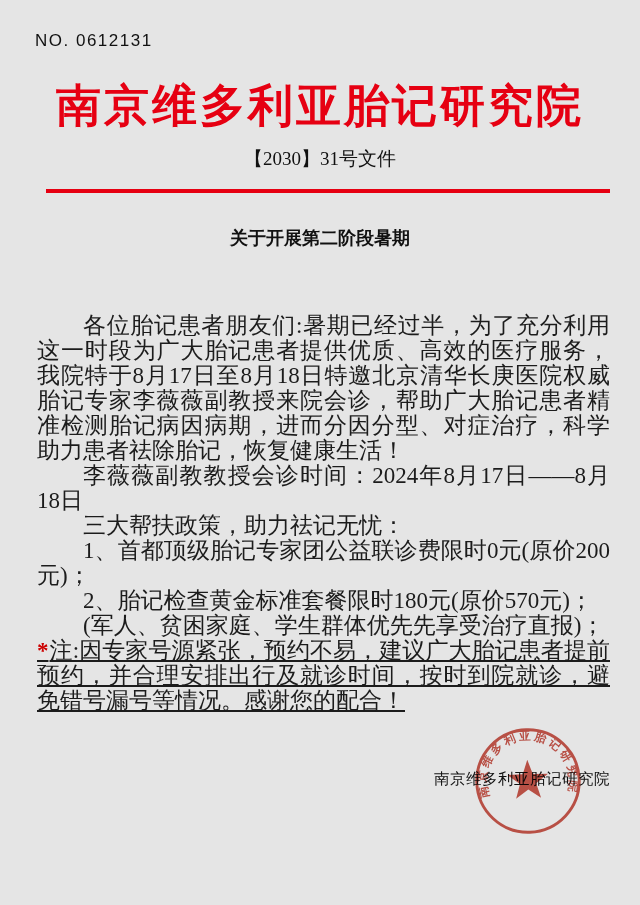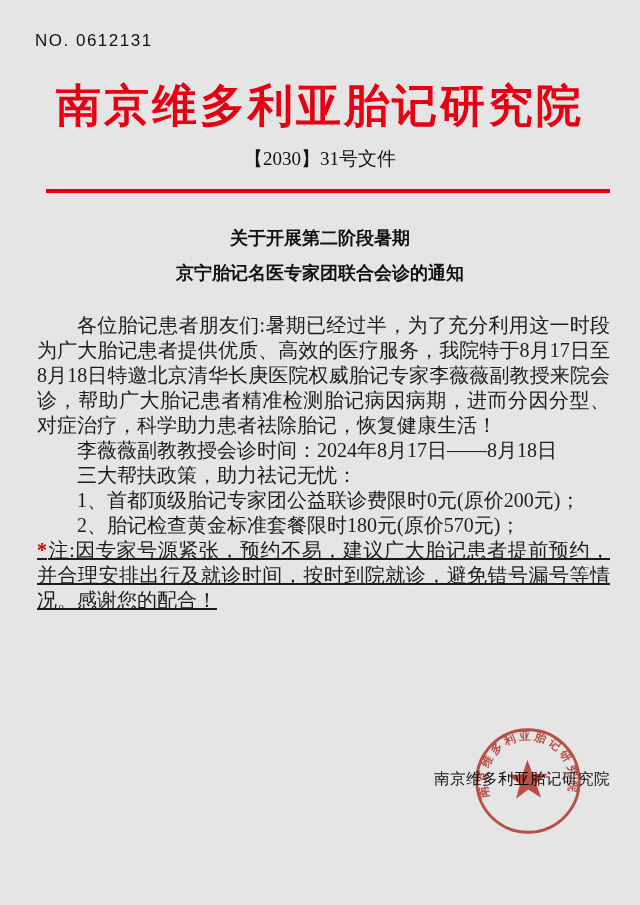--- a/index.html
+++ b/index.html
@@ -37,21 +37,21 @@
     position:absolute;top:189px;left:46px;width:564px;height:3.5px;
     background:var(--accent-red);
   }
   .notice-title{
     position:absolute;top:221px;left:0;width:640px;
     text-align:center;font-size:18px;font-weight:bold;
     line-height:35px;color:#111;
   }
   .body-text{
     position:absolute;top:313px;left:37px;width:573px;
-    font-size:20px;line-height:25px;text-align:justify;
+    font-size:23px;line-height:25px;text-align:justify;
   }
   .body-text p{margin:0;}
   .indent{text-indent:2em;}
   .policies-heading{margin-top:20px;}
   .policy-item{margin-top:7px;text-indent:2em;}
   .note{margin:28px 0 0 30px;text-align:justify;text-decoration:underline;}
   .note .star{color:#cc0000;font-weight:bold;margin-right:1px;}
   .signature{
     position:absolute;top:771px;right:30px;
     font-size:15.5px;line-height:1;color:#111;
@@ -80,29 +80,29 @@
   <div class="doc-no">NO. 0612131</div>
 
   <div class="institute-title">南京维多利亚胎记研究院</div>
 
   <div class="file-no">【2030】31号文件</div>
 
   <div class="red-rule"></div>
 
   <div class="notice-title">
     <div>关于开展第二阶段暑期</div>
-    <div>京宁胎记名医专家团联合会诊的通知</div>
   </div>
 
   <div class="body-text">
     <p class="indent">各位胎记患者朋友们:暑期已经过半，为了充分利用这一时段为广大胎记患者提供优质、高效的医疗服务，我院特于8月17日至8月18日特邀北京清华长庚医院权威胎记专家李薇薇副教授来院会诊，帮助广大胎记患者精准检测胎记病因病期，进而分因分型、对症治疗，科学助力患者祛除胎记，恢复健康生活！</p>
     <p class="indent">李薇薇副教教授会诊时间：2024年8月17日——8月18日</p>
     <p class="indent policies-heading">三大帮扶政策，助力祛记无忧：</p>
     <p class="policy-item">1、首都顶级胎记专家团公益联诊费限时0元(原价200元)；</p>
     <p class="policy-item">2、胎记检查黄金标准套餐限时180元(原价570元)；</p>
+    <p class="policy-item">(军人、贫困家庭、学生群体优先先享受治疗直报)；</p>
     <p class="note"><span class="star">*</span><span>注:因专家号源紧张，预约不易，建议广大胎记患者提前预约，并合理安排出行及就诊时间，按时到院就诊，避免错号漏号等情况。感谢您的配合！</span></p>
   </div>
 
   <div class="signature">
     <div class="sig-name">南京维多利亚胎记研究院</div>
   </div>
 
   <svg class="seal" viewBox="-60 -60 120 120" xmlns="http://www.w3.org/2000/svg">
     <circle class="ring" cx="0" cy="0" r="53"></circle>
     <polygon class="star-shape" points="0,-22 5.2,-7.1 20.9,-6.8 8.4,2.7 12.9,17.8 0,8.8 -12.9,17.8 -8.4,2.7 -20.9,-6.8 -5.2,-7.1"></polygon>

